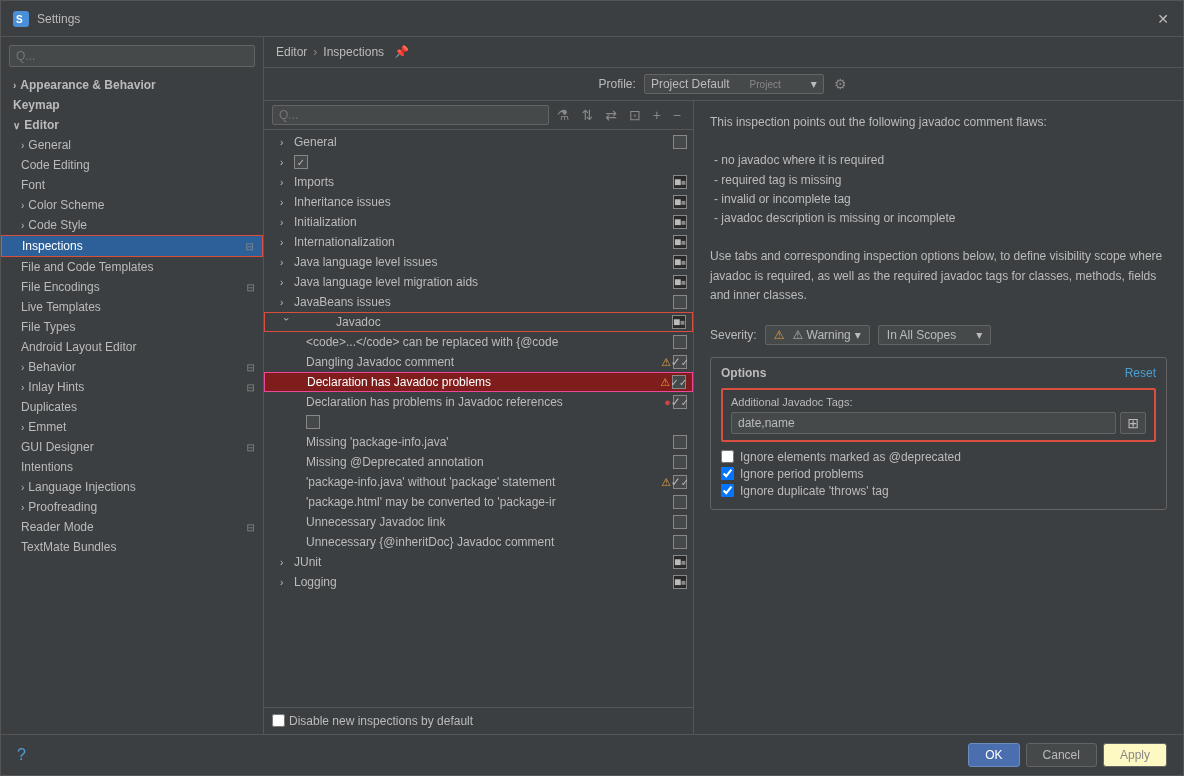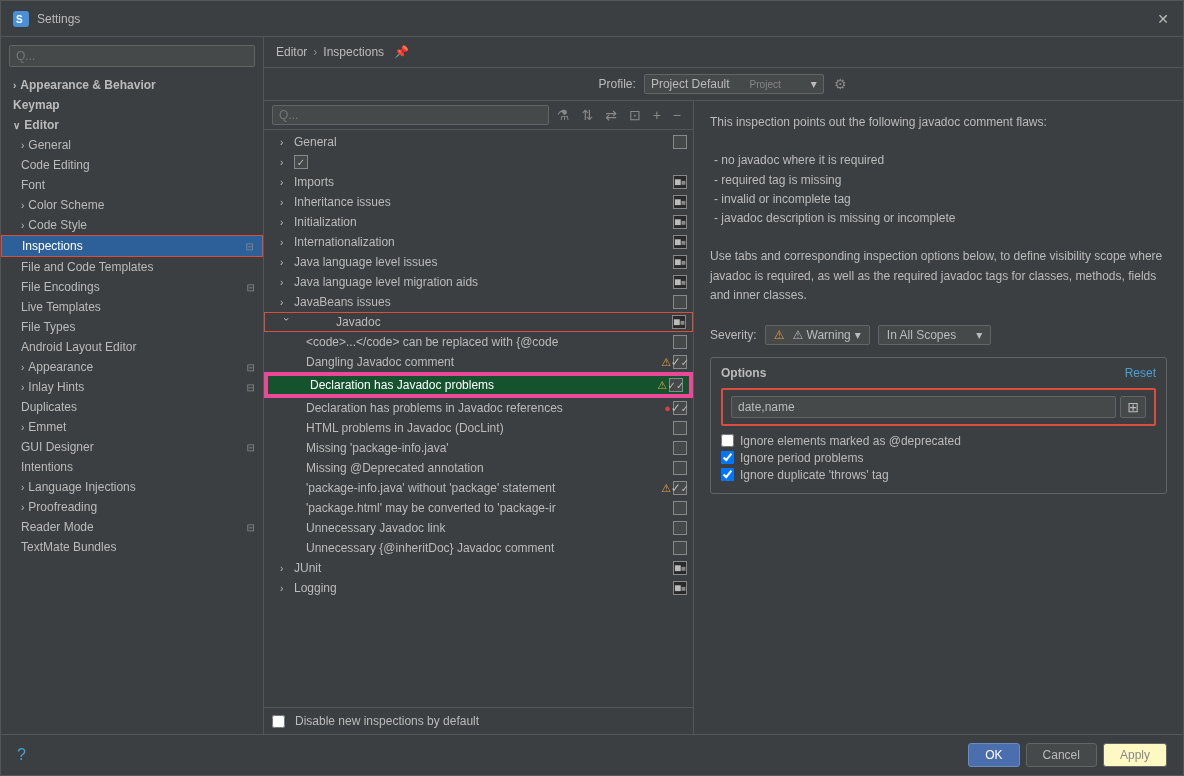--- a/index.html
+++ b/index.html
@@ -51,21 +51,21 @@
     .tree-row { display: flex; align-items: center; padding: 2px 6px; cursor: pointer; font-size: 12px; color: #bbb; min-height: 20px; }
     .tree-row.selected { background: #2d6099; color: white; }
     .row-arrow { font-size: 10px; margin-right: 4px; width: 10px; display: inline-block; }
     .row-label { flex: 1; }
     .row-warn { color: #e6a040; font-size: 11px; margin-right: 2px; }
     .row-error { color: #cc4444; font-size: 11px; margin-right: 2px; }
     .indent-1 { padding-left: 16px; }
     .indent-2 { padding-left: 28px; }
     .javadoc-highlight { border: 1px solid #d94e3e; gap: 41px; }
     
-    .tree-footer { padding: 6px 8px; border-top: 1px solid #555; display: flex; align-items: flex-end; gap: 6px; }
+    .tree-footer { padding: 6px 8px; border-top: 1px solid #555; display: flex; align-items: flex-start; }
     .tree-footer input[type=checkbox] { margin-right: 4px; }
     .tree-footer label { color: #bbb; font-size: 12px; }
     
     
     .detail-pane { flex: 1; padding: 12px 16px; overflow-y: auto; display: flex; flex-direction: column; gap: 12px; }
     .detail-desc { color: #bbb; font-size: 12px; line-height: 1.6; }
     .detail-desc ul { list-style: none; margin-left: 4px; }
     .detail-desc ul li::before { content: "- "; }
     
     .severity-row { display: flex; align-items: center; gap: 8px; margin-top: 8px; }
@@ -184,21 +184,21 @@
       <div class="sidebar-item indent1">
         <span>File Types</span>
       </div>
 
       <div class="sidebar-item indent1">
         <span>Android Layout Editor</span>
       </div>
 
       <div class="sidebar-item indent1">
         <span class="arrow">›</span>
-        <span>Appearance</span>
+        <span>Behavior</span>
         <span class="badge">⊟</span>
       </div>
 
       <div class="sidebar-item indent1">
         <span class="arrow">›</span>
         <span>Inlay Hints</span>
         <span class="badge">⊟</span>
       </div>
 
       <div class="sidebar-item indent1">
@@ -338,37 +338,36 @@
               <span class="cb-filled"></span>
             </div>
 
             <div class="tree-row indent-2">
               <span class="row-arrow"></span>
               <span class="row-label">Dangling Javadoc comment</span>
               <span class="row-warn">⚠</span>
               <span class="cb-filled cb-checked" style="background:#45494a;">✓</span>
             </div>
 
-            <div class="tree-row indent-2 selected" style="background:#14532d; color:white; border: 4px solid #ec4899;">
+            <div class="tree-row indent-2 selected" style="background:#7f1d1d; color:white; border: 1px solid #ec4899;">
               <span class="row-arrow"></span>
               <span class="row-label">Declaration has Javadoc problems</span>
               <span class="row-warn">⚠</span>
               <span class="cb-filled cb-checked" style="background:#45494a; border:1px solid #888; display:inline-flex; align-items:center; justify-content:center; width:14px; height:14px; font-size:10px; color:#bbb;">✓</span>
             </div>
 
             <div class="tree-row indent-2">
               <span class="row-arrow"></span>
               <span class="row-label">Declaration has problems in Javadoc references</span>
               <span class="row-error">●</span>
               <span class="cb-filled cb-checked" style="background:#45494a;">✓</span>
             </div>
 
             <div class="tree-row indent-2">
               <span class="row-arrow"></span>
-              <span class="row-label">HTML problems in Javadoc (DocLint)</span>
               <span class="cb-filled"></span>
             </div>
 
             <div class="tree-row indent-2">
               <span class="row-arrow"></span>
               <span class="row-label">Missing 'package-info.java'</span>
               <span class="cb-filled"></span>
             </div>
 
             <div class="tree-row indent-2">
@@ -448,20 +447,21 @@
             </div>
           </div>
 
           <div class="options-section">
             <div class="options-header">
               <span class="options-title">Options</span>
               <span class="options-reset">Reset</span>
             </div>
 
             <div class="options-box">
+              <div class="options-box-label">Additional Javadoc Tags:</div>
               <div class="options-input-row">
                 <input type="text" class="options-input" value="date,name" style="">
                 <button class="options-input-btn">⊞</button>
               </div>
             </div>
 
             <div class="options-check-row">
               <input type="checkbox" id="chk-deprecated" style="">
               <label for="chk-deprecated">Ignore elements marked as @deprecated</label>
             </div>

